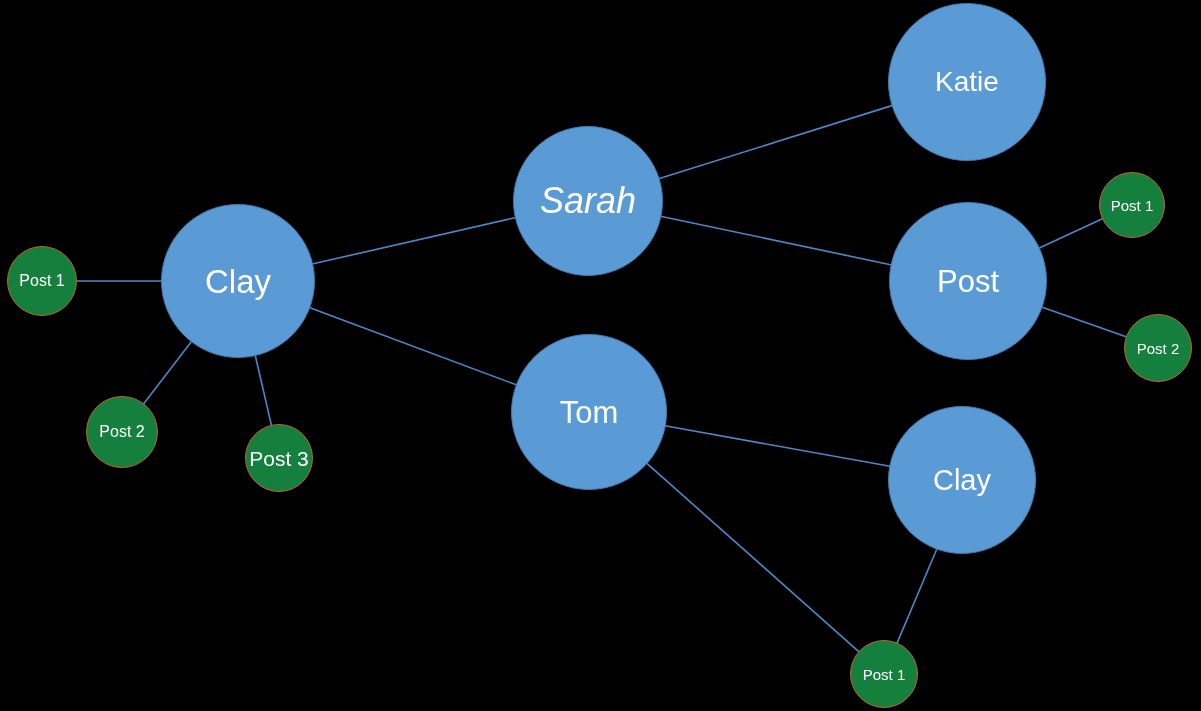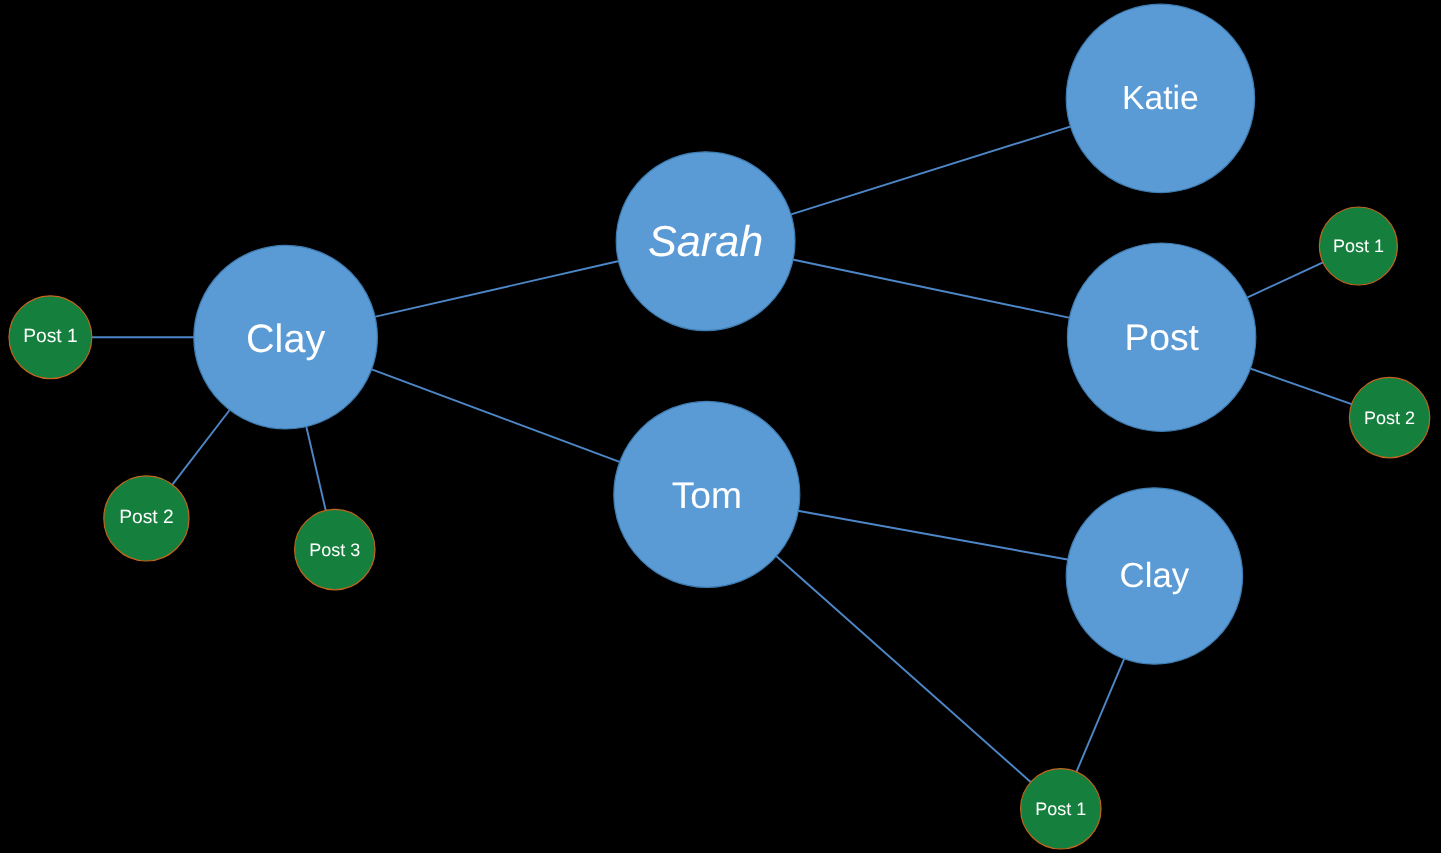--- a/index.html
+++ b/index.html
@@ -87,21 +87,21 @@
       </div>
       <div class="node node-person" style="left: 888px; top: 406px; width: 148px; height: 148px; font-size: 29px;">
         <span class="node-label">Clay</span>
       </div>
       <div class="node node-post" style="left: 7px; top: 246px; width: 70px; height: 70px; font-size: 16px;">
         <span class="node-label">Post 1</span>
       </div>
       <div class="node node-post" style="left: 86px; top: 396px; width: 72px; height: 72px; font-size: 16px;">
         <span class="node-label">Post 2</span>
       </div>
-      <div class="node node-post" style="left: 245px; top: 424px; width: 68px; height: 68px; font-size: 15px;">
+      <div class="node node-post" style="left: 245px; top: 424px; width: 68px; height: 68px; font-size: 21px;">
         <span class="node-label">Post 3</span>
       </div>
       <div class="node node-post" style="left: 1099px; top: 172px; width: 66px; height: 66px; font-size: 15px;">
         <span class="node-label">Post 1</span>
       </div>
       <div class="node node-post" style="left: 1124px; top: 314px; width: 68px; height: 68px; font-size: 15px;">
         <span class="node-label">Post 2</span>
       </div>
       <div class="node node-post" style="left: 850px; top: 640px; width: 68px; height: 68px; font-size: 15px;">
         <span class="node-label">Post 1</span>

